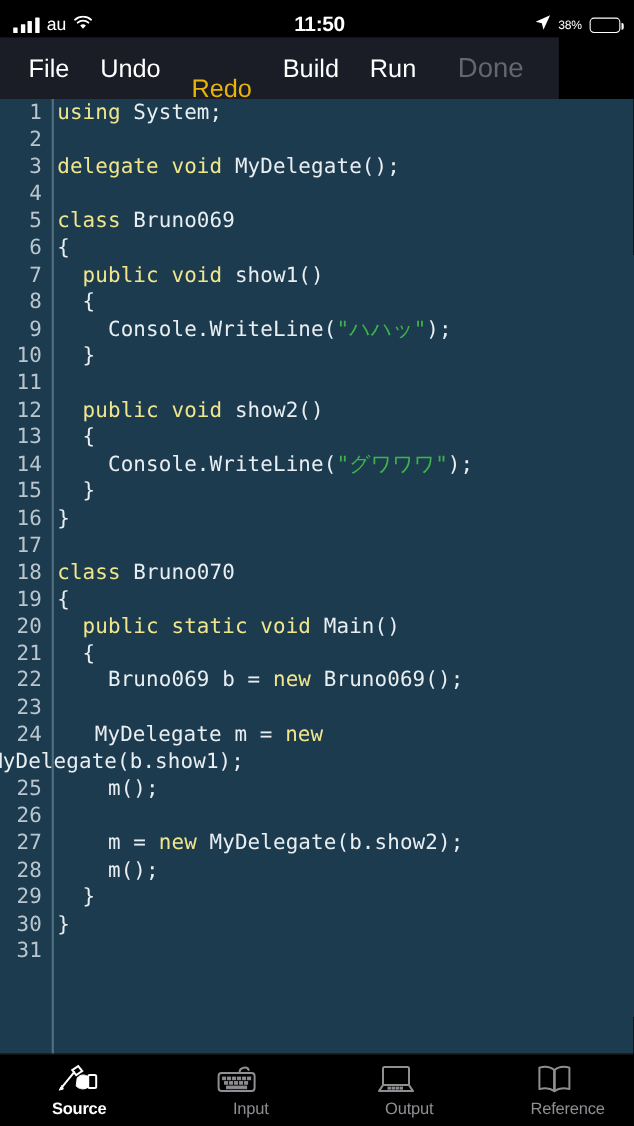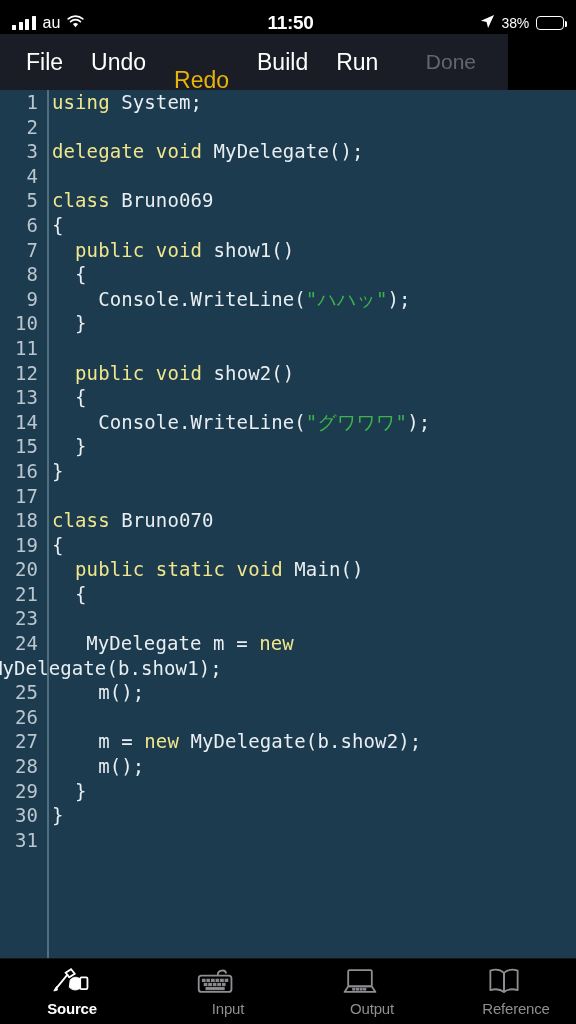--- a/index.html
+++ b/index.html
@@ -27,21 +27,21 @@
     margin-left:auto; display:flex; align-items:center; gap:7px;
     padding-right:12px; position:relative; z-index:2;
   }
   .signal { display:flex; align-items:flex-end; gap:2.5px; height:14px; }
   .signal i { display:block; width:4px; background:#fff; border-radius:0.5px; }
   .signal i:nth-child(1){height:5px;}
   .signal i:nth-child(2){height:8px;}
   .signal i:nth-child(3){height:11px;}
   .signal i:nth-child(4){height:14px;}
   .carrier { font-size:16px; letter-spacing:0px; }
-  .pct { font-size:14px; font-weight:500; letter-spacing:-0.2px; }
+  .pct { font-size:11px; font-weight:500; letter-spacing:-0.2px; }
   .batt {
     width:28px; height:14px; border:1.7px solid #fff;
     border-radius:4px; position:relative; padding:1.6px;
   }
   .batt::after {
     content:""; position:absolute; right:-4.2px; top:4px;
     width:2.4px; height:6px; background:#fff; border-radius:0 1.5px 1.5px 0;
   }
   .batt-fill { height:100%; background:#fff; border-radius:1.6px; }
 
@@ -51,21 +51,21 @@
     background:#1a1d26; display:flex; align-items:center;
   }
   .tb-item {
     font-size:23px; color:#ffffff; padding:0 0;
     margin-left:28px; white-space:nowrap; cursor:pointer;
   }
   .tb-item:first-child { margin-left:26px; }
   .tb-item.disabled { color:#eab308;margin-top:36px; }
   .tb-done {
     margin-left:auto; margin-right:32px;
-    font-size:21px; color:#63666f; cursor:pointer;
+    font-size:25px; color:#63666f; cursor:pointer;
   }
 
   
   .editor {
     position:absolute; top:90px; left:0; width:576px; height:868px;
     background:#1d3b4f; overflow:hidden;
   }
   .code-table {
     position:relative; width:100%;
     font-family:"DejaVu Sans Mono","Liberation Mono",monospace;
@@ -238,20 +238,24 @@
         </div>
         <div class="row">
           <div class="lnum">20</div>
           <div class="lcode"><span class="txt">  </span><span class="kw">public static void</span><span class="txt"> Main()</span></div>
         </div>
         <div class="row">
           <div class="lnum">21</div>
           <div class="lcode"><span class="txt">  {</span></div>
         </div>
         <div class="row">
+          <div class="lnum">22</div>
+          <div class="lcode"><span class="txt">    Bruno069 b = </span><span class="kw">new</span><span class="txt"> Bruno069();</span></div>
+        </div>
+        <div class="row">
           <div class="lnum">23</div>
           <div class="lcode"></div>
         </div>
         <div class="row">
           <div class="lnum">24</div>
           <div class="lcode wrap"><span class="txt">    MyDelegate m = </span><span class="kw">new</span><span class="txt"> </span><span class="wrapline"><span class="txt">MyDelegate(b.show1);</span></span></div>
         </div>
         <div class="row">
           <div class="lnum">25</div>
           <div class="lcode"><span class="txt">    m();</span></div>

